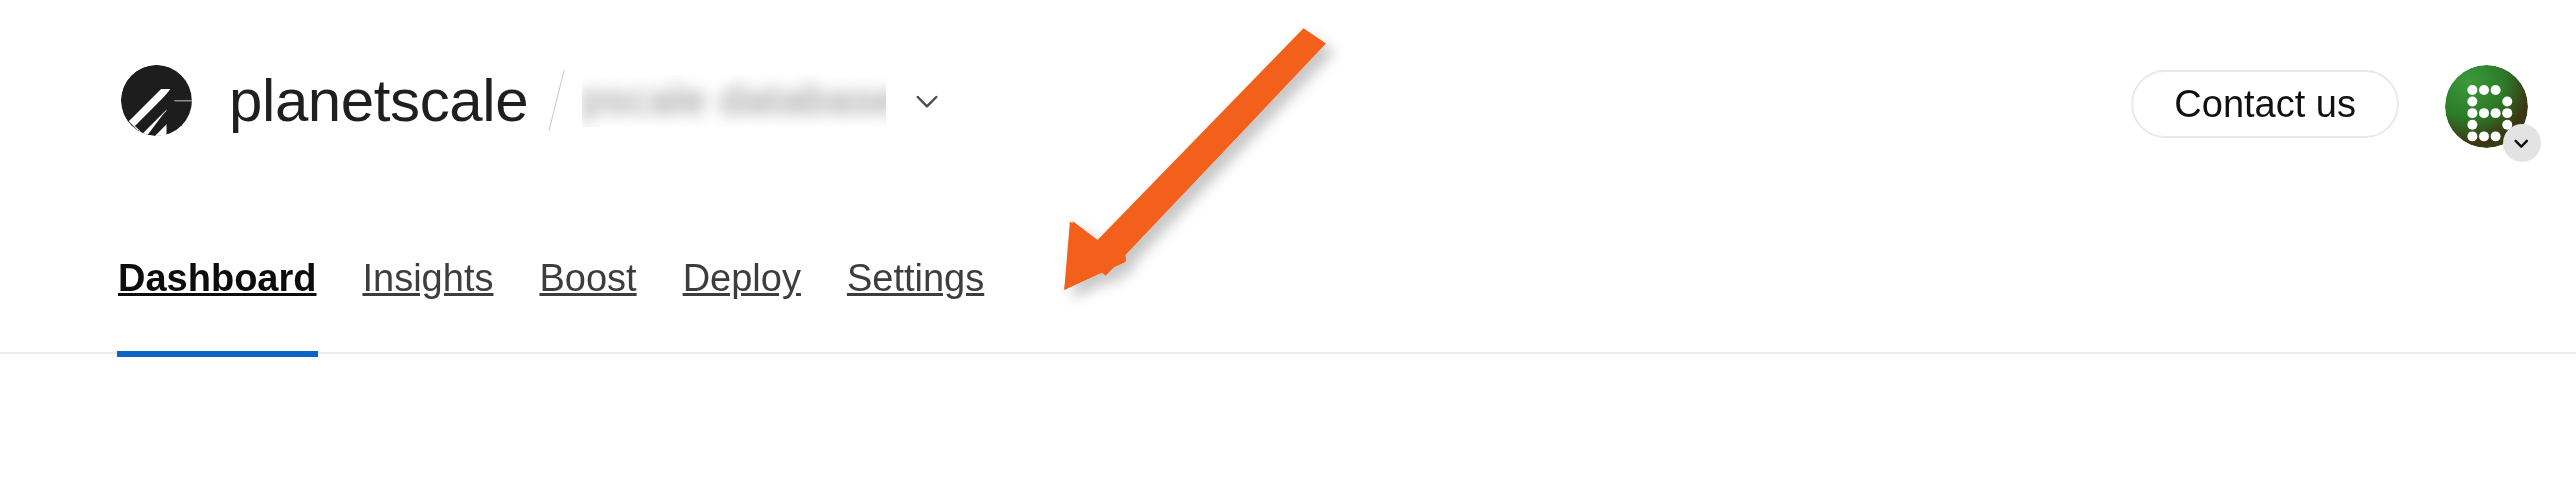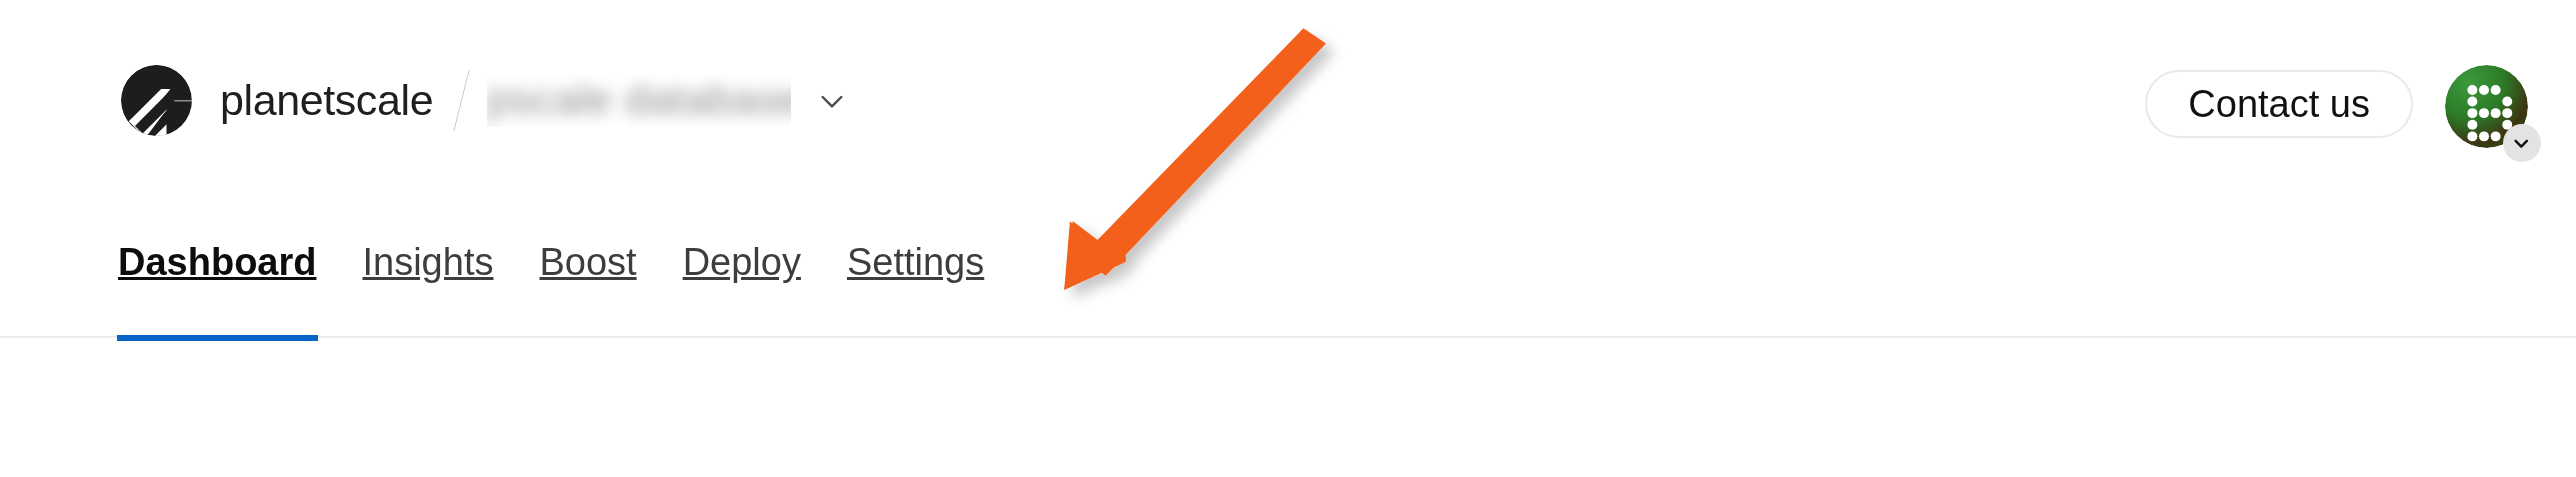--- a/index.html
+++ b/index.html
@@ -41,22 +41,22 @@
   }
 
   .ps-logo {
     width: 77px;
     height: 77px;
     flex: 0 0 77px;
     display: block;
   }
 
   .brand-name {
-    margin-left: 25px;
-    font-size: 43px;
+    margin-left: 34px;
+    font-size: 60px;
     line-height: 1;
     font-weight: 400;
     color: #1f1f1f;
     letter-spacing: -0.4px;
     white-space: nowrap;
   }
 
   .breadcrumb-slash {
     margin: 0 24px 0 28px;
     width: 1.4px;
@@ -90,21 +90,21 @@
   .chev-down-db {
     margin-left: 25px;
     width: 32px;
     height: 32px;
     flex: 0 0 32px;
   }
 
   
   .contact-btn {
     position: absolute;
-    right: 163px;
+    right: 177px;
     top: 70px;
     height: 68px;
     padding: 0 41px;
     display: flex;
     align-items: center;
     justify-content: center;
     border: 2.1px solid #e9e9e9;
     border-radius: 34px;
     background: #ffffff;
     font-size: 38px;
@@ -139,21 +139,21 @@
     background: #e3e3e3;
     display: flex;
     align-items: center;
     justify-content: center;
   }
 
   
   .tabs-bar {
     position: absolute;
     left: 0;
-    top: 224px;
+    top: 240px;
     width: 2576px;
     height: 114px;
     border-bottom: 2.8px solid #ececec;
   }
   .tabs {
     position: absolute;
     left: 118px;
     top: 0;
     display: flex;
     align-items: flex-start;

